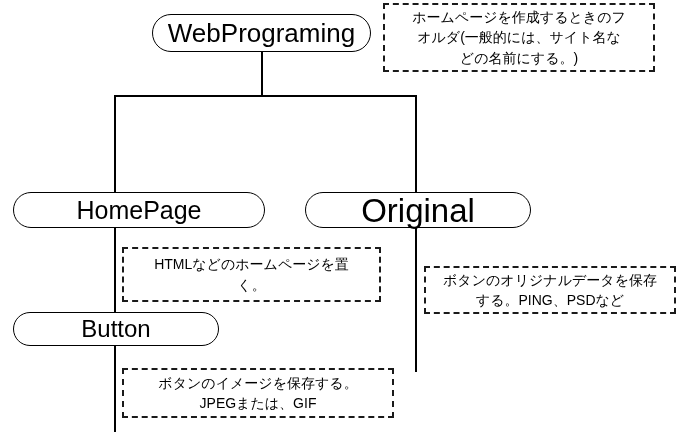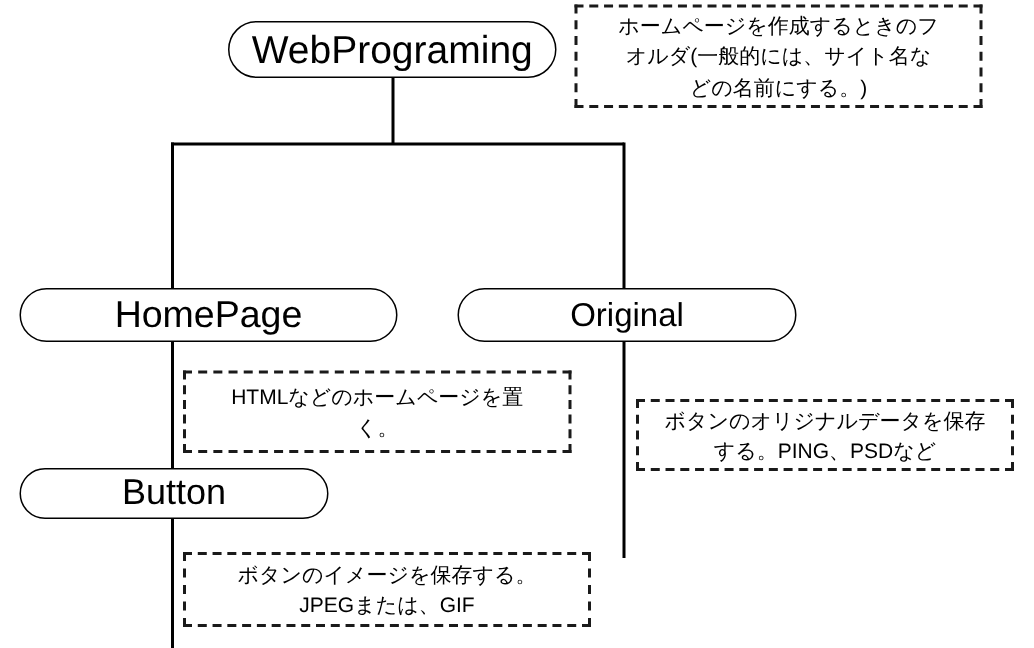--- a/index.html
+++ b/index.html
@@ -35,21 +35,21 @@
     line-height: 1;
   }
 
   #node-root        { left: 152px; top: 14px;  width: 219px; height: 38px; }
   #node-root .node-label       { font-size: 26px; }
 
   #node-homepage    { left: 13px;  top: 192px; width: 252px; height: 36px; }
   #node-homepage .node-label   { font-size: 25px; }
 
   #node-original    { left: 305px; top: 192px; width: 226px; height: 36px; }
-  #node-original .node-label   { font-size: 22px; }
+  #node-original .node-label   { font-size: 33px; }
 
   #node-button      { left: 13px;  top: 312px; width: 206px; height: 34px; }
   #node-button .node-label     { font-size: 24px; }
 
   
   .note {
     position: absolute;
     box-sizing: border-box;
     border: 2px dashed #1a1a1a;
     background: #ffffff;

